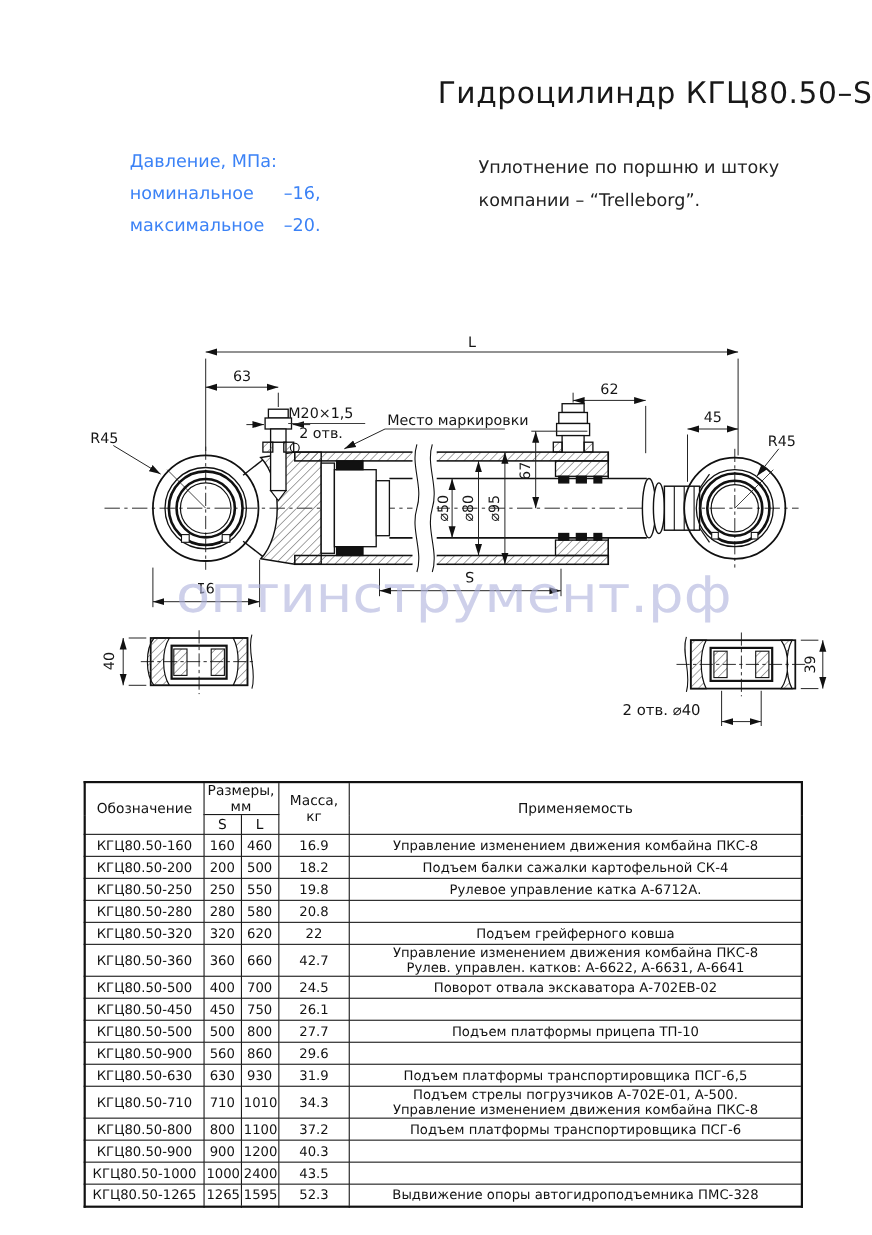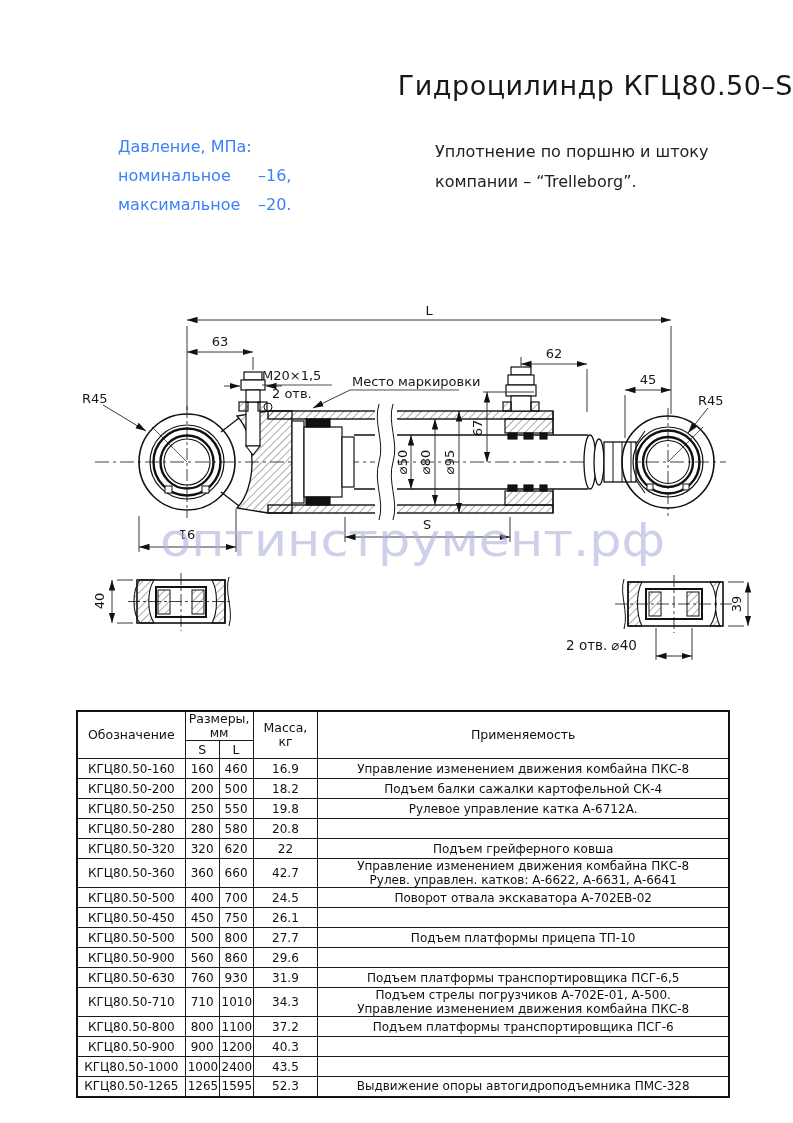--- a/index.html
+++ b/index.html
@@ -365,21 +365,21 @@
       </tr>
       <tr class="row">
         <td class="cell-name">КГЦ80.50-900</td>
         <td>560</td>
         <td>860</td>
         <td>29.6</td>
         <td></td>
       </tr>
       <tr class="row">
         <td class="cell-name">КГЦ80.50-630</td>
-        <td>760</td>
+        <td>630</td>
         <td>930</td>
         <td>31.9</td>
         <td>
           <div class="app-line">Подъем платформы транспортировщика ПСГ-6,5</div>
         </td>
       </tr>
       <tr class="row-dbl">
         <td class="cell-name">КГЦ80.50-710</td>
         <td>710</td>
         <td>1010</td>

